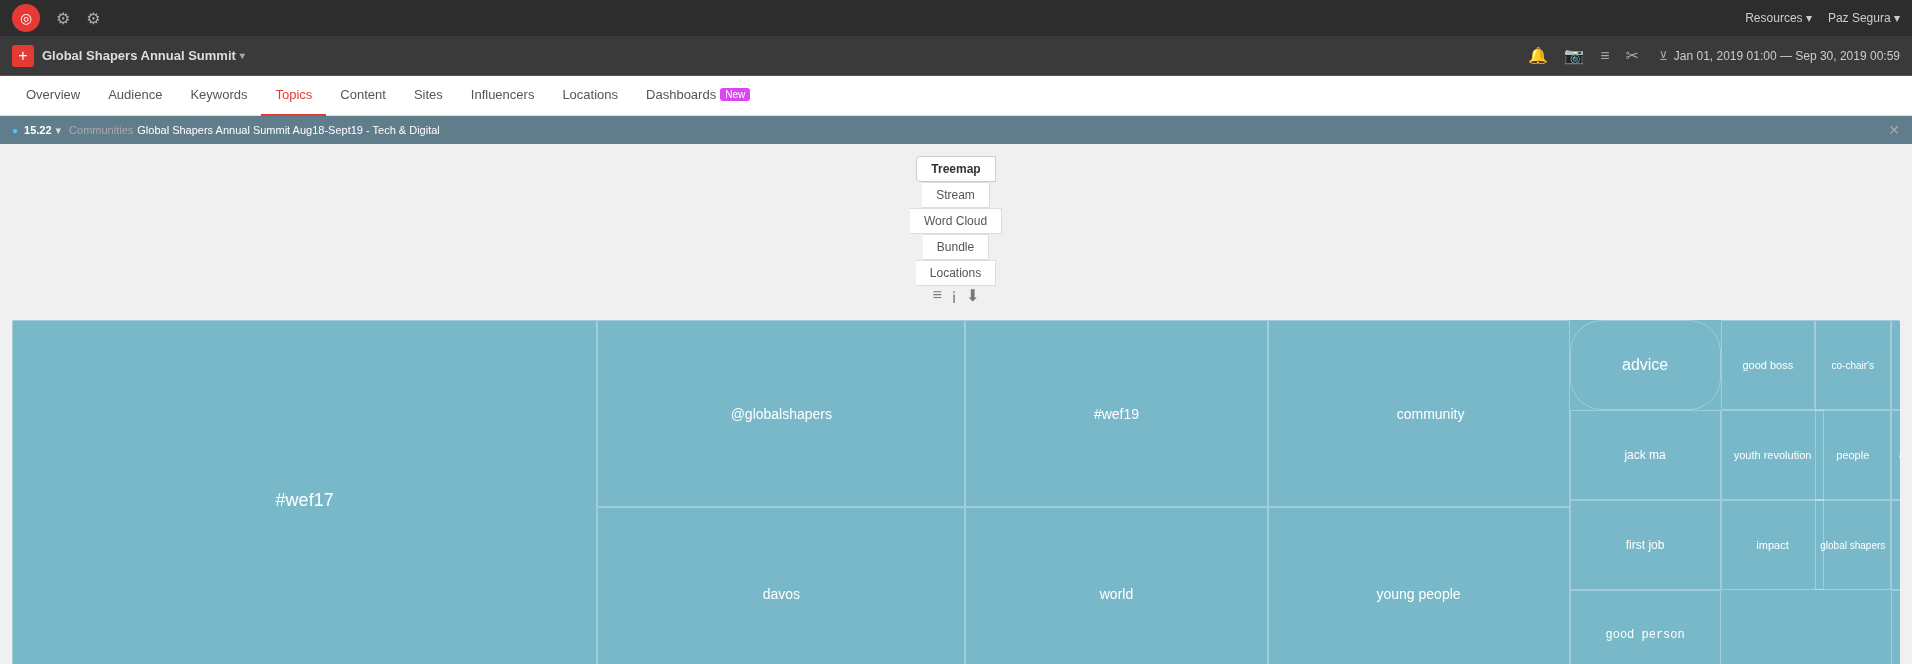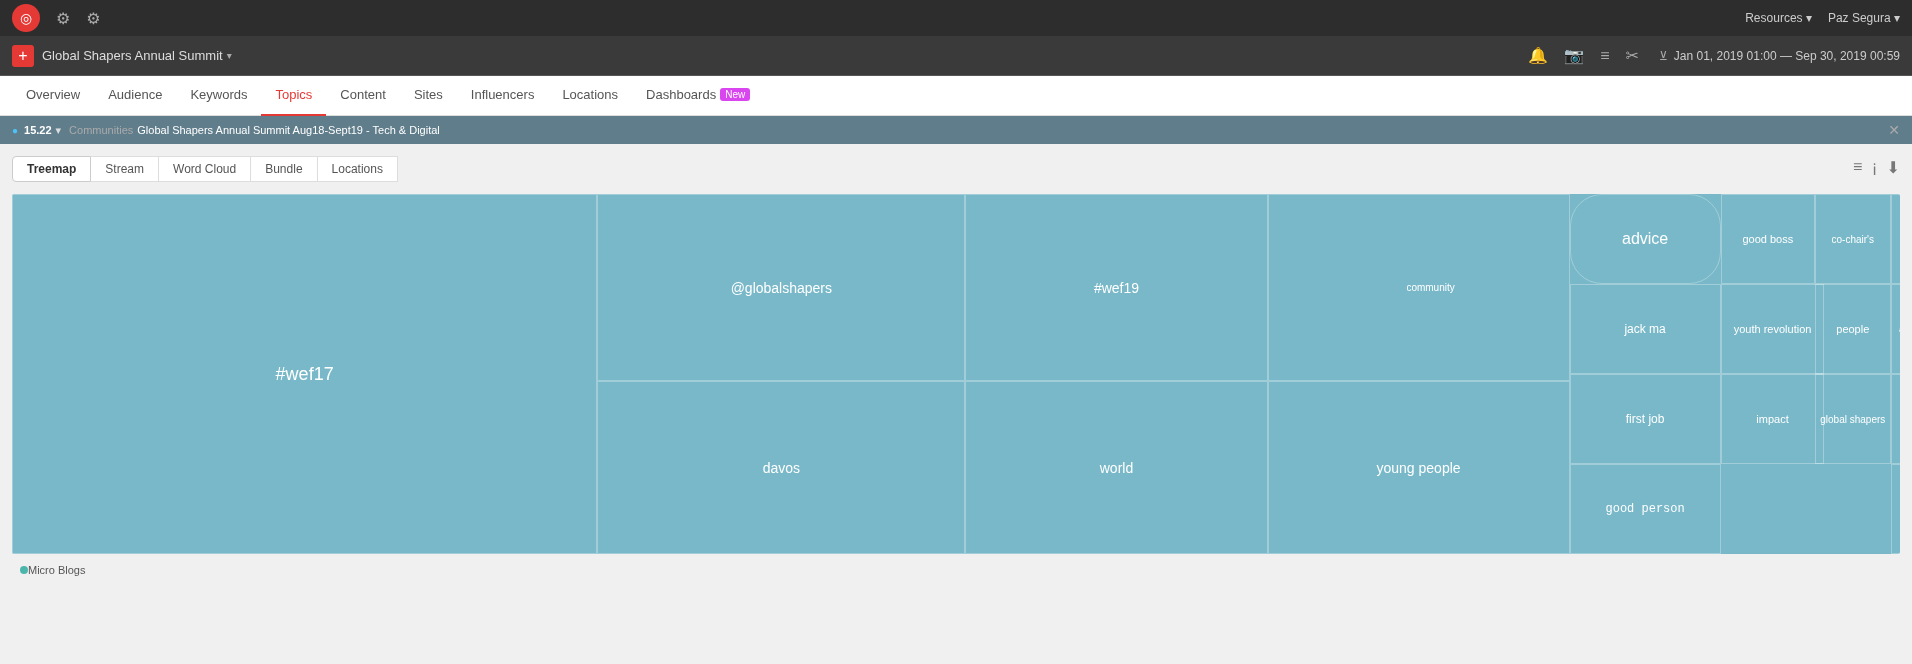--- a/index.html
+++ b/index.html
@@ -16,21 +16,21 @@
     .top-bar-right { display: flex; align-items: center; gap: 16px; color: #ccc; font-size: 12px; }
     .top-bar-right span { cursor: pointer; }
 
     
     .project-bar {
       display: flex; align-items: center; background: #3a3a3a; height: 40px; padding: 0 12px;
       border-bottom: 1px solid #555;
     }
     .project-bar-left { display: flex; align-items: center; gap: 8px; flex: 1; }
     .add-btn { width: 22px; height: 22px; background: #e53935; border-radius: 3px; display: flex; align-items: center; justify-content: center; color: white; font-size: 16px; cursor: pointer; }
-    .project-name { color: #ddd; font-size: 13px; font-weight: 400; display: flex; align-items: center; gap: 4px; cursor: pointer; }
+    .project-name { color: #ddd; font-size: 13px; font-weight: 700; display: flex; align-items: center; gap: 4px; cursor: pointer; }
     .project-name .chevron { color: #aaa; font-size: 10px; }
     .project-bar-icons { display: flex; align-items: center; gap: 16px; color: #aaa; }
     .project-bar-icons span { cursor: pointer; font-size: 16px; }
     .date-range { color: #ccc; font-size: 12px; display: flex; align-items: center; gap: 6px; }
     .filter-icon { color: #aaa; font-size: 12px; }
 
     
     .nav-tabs {
       display: flex; align-items: center; background: #fff;
       border-bottom: 1px solid #ddd; padding: 0 12px; height: 40px;
@@ -47,21 +47,21 @@
     .breadcrumb-bar .bullet { color: #4fc3f7; margin-right: 6px; font-size: 10px; }
     .breadcrumb-bar .score { color: #fff; font-weight: 600; margin-right: 4px; }
     .breadcrumb-bar .community { color: #aaa; margin-right: 4px; }
     .breadcrumb-bar .community-name { color: #fff; }
     .breadcrumb-close { margin-left: auto; color: #aaa; cursor: pointer; font-size: 14px; }
 
     
     .content-area { background: #f0f0f0; padding: 12px; }
 
     
-    .sub-tabs { display: flex; align-items: center; margin-bottom: 12px; }
+    .sub-tabs { display: flex; align-items: center; margin-bottom: 12px; flex-direction: column; }
     .sub-tab { padding: 5px 14px; font-size: 12px; color: #555; cursor: pointer; border: 1px solid #ddd; background: #fff; margin-right: 0; }
     .sub-tab:first-child { border-radius: 4px 0 0 4px; }
     .sub-tab:last-child { border-radius: 0 4px 4px 0; }
     .sub-tab + .sub-tab { border-left: none; }
     .sub-tab.active { background: #fff; color: #333; font-weight: 600; border-color: #ccc; }
     .sub-tab-spacer { flex: 1; }
     .sub-tab-actions { display: flex; gap: 10px; color: #777; font-size: 16px; }
     .sub-tab-actions span { cursor: pointer; }
 
     
@@ -170,21 +170,21 @@
     </div>
 
     <div class="treemap-cell" style="left:50.5%; top:0%; width:16%; height:52%; font-size:14px;">
       #wef19
     </div>
 
     <div class="treemap-cell" style="left:50.5%; top:52%; width:16%; height:48%; font-size:14px;">
       world
     </div>
 
-    <div class="treemap-cell" style="left:66.5%; top:0%; width:16%; height:52%; font-size:10px;padding-left:24px;">
+    <div class="treemap-cell" style="left:66.5%; top:0%; width:16%; height:52%; font-size:14px;padding-left:24px;">
       community
     </div>
 
     <div class="treemap-cell" style="left:66.5%; top:52%; width:16%; height:48%; font-size:14px;">
       young people
     </div>
 
     <div class="treemap-cell" style="left:82.5%; top:0%; width:8%; height:25%; font-size:16px;border-radius:32px;">
       advice
     </div>

